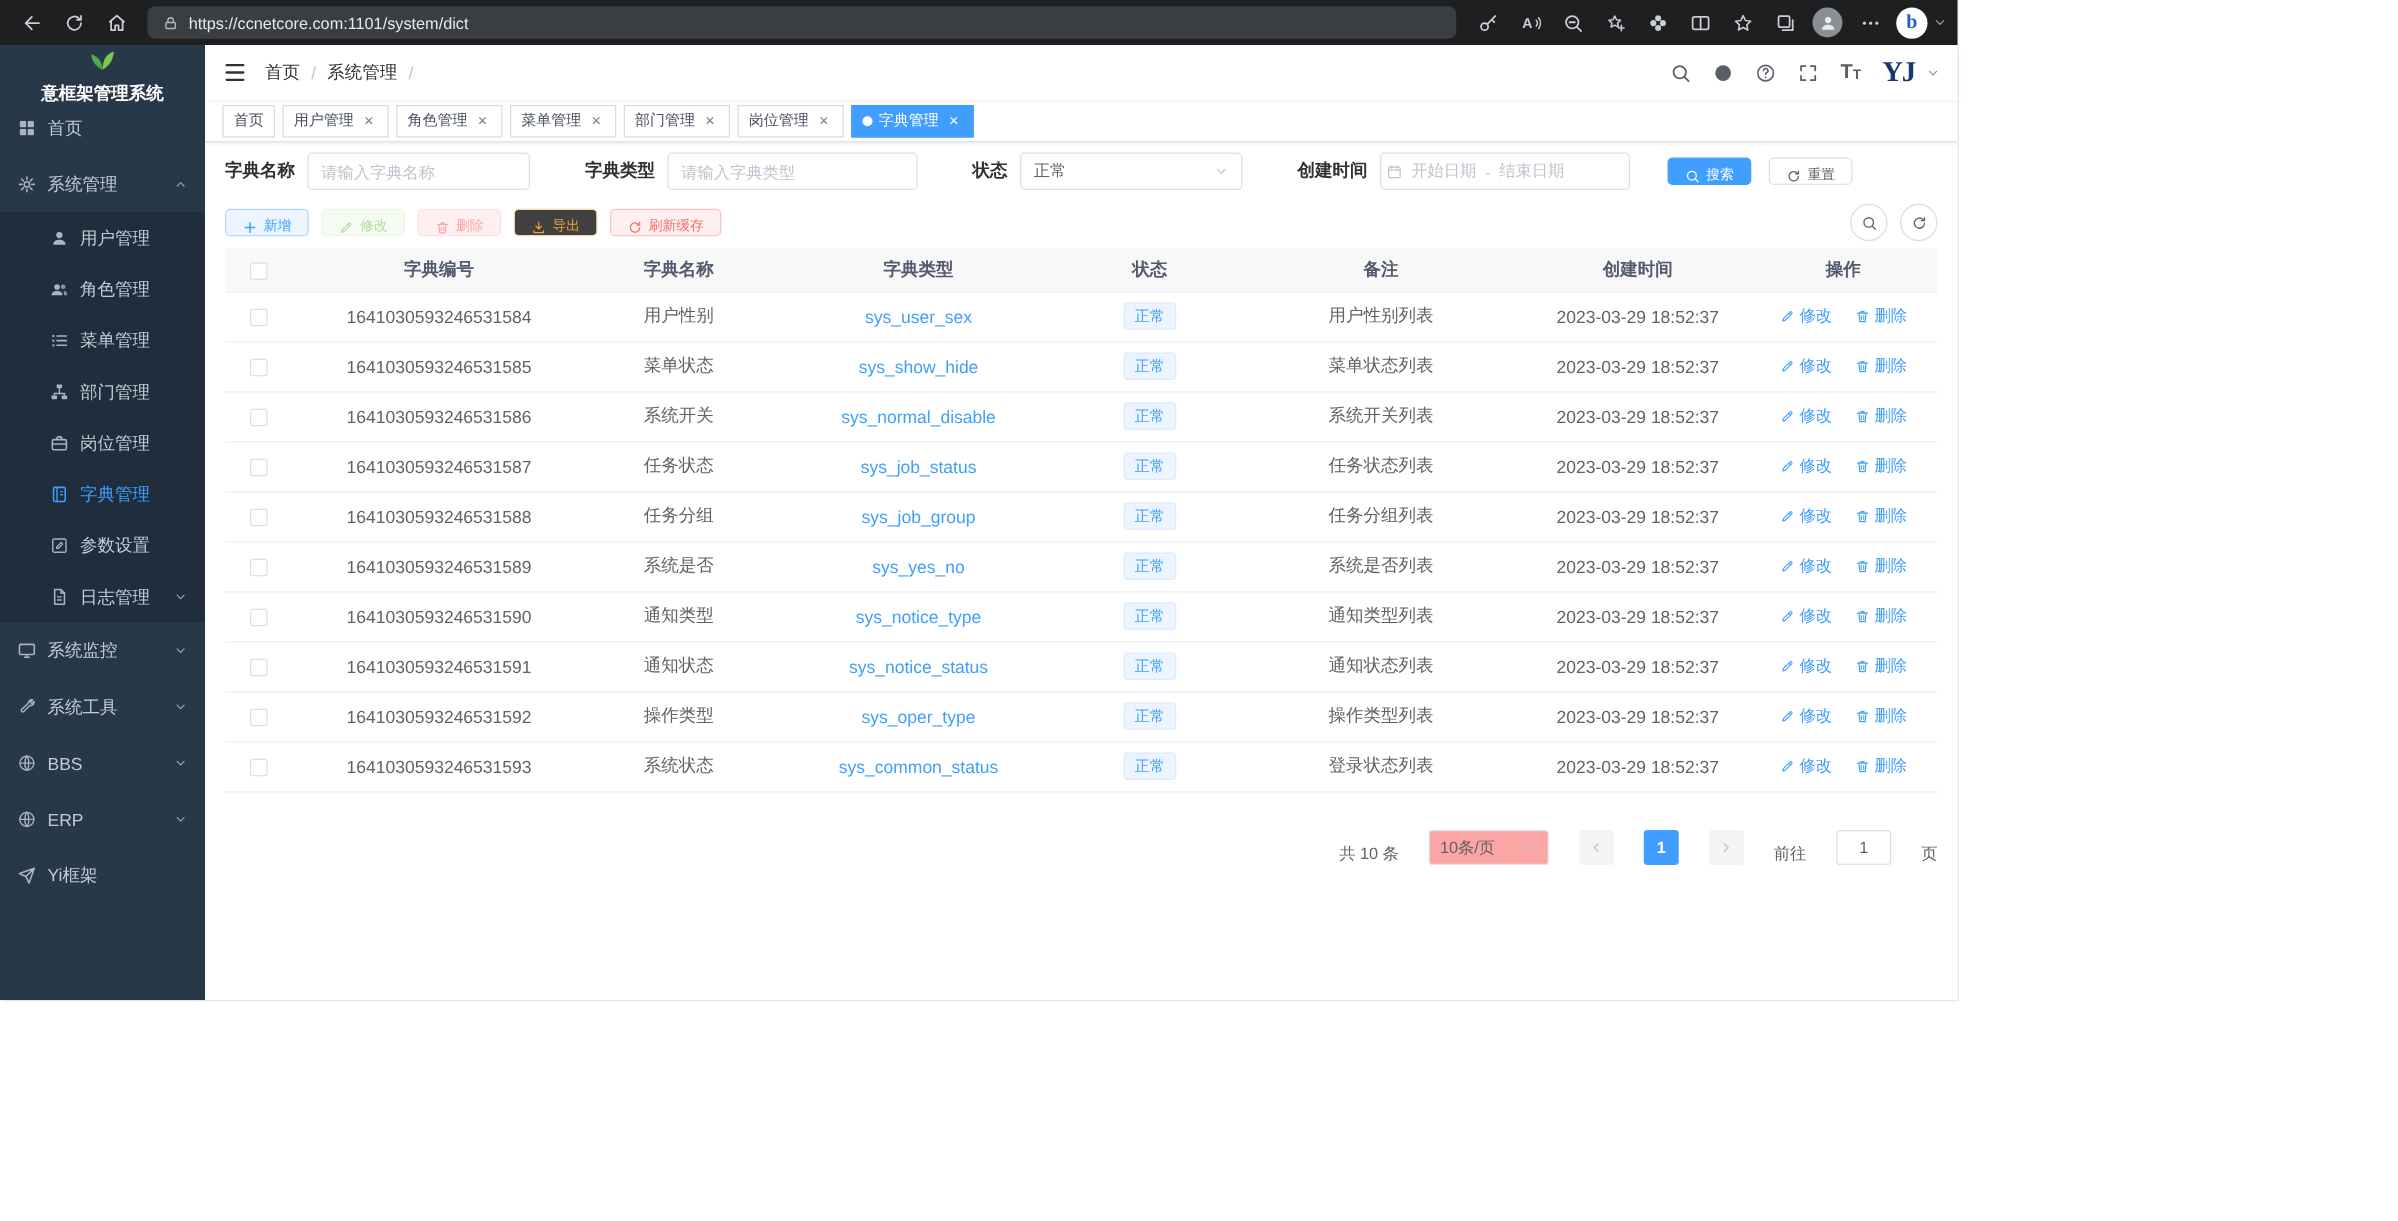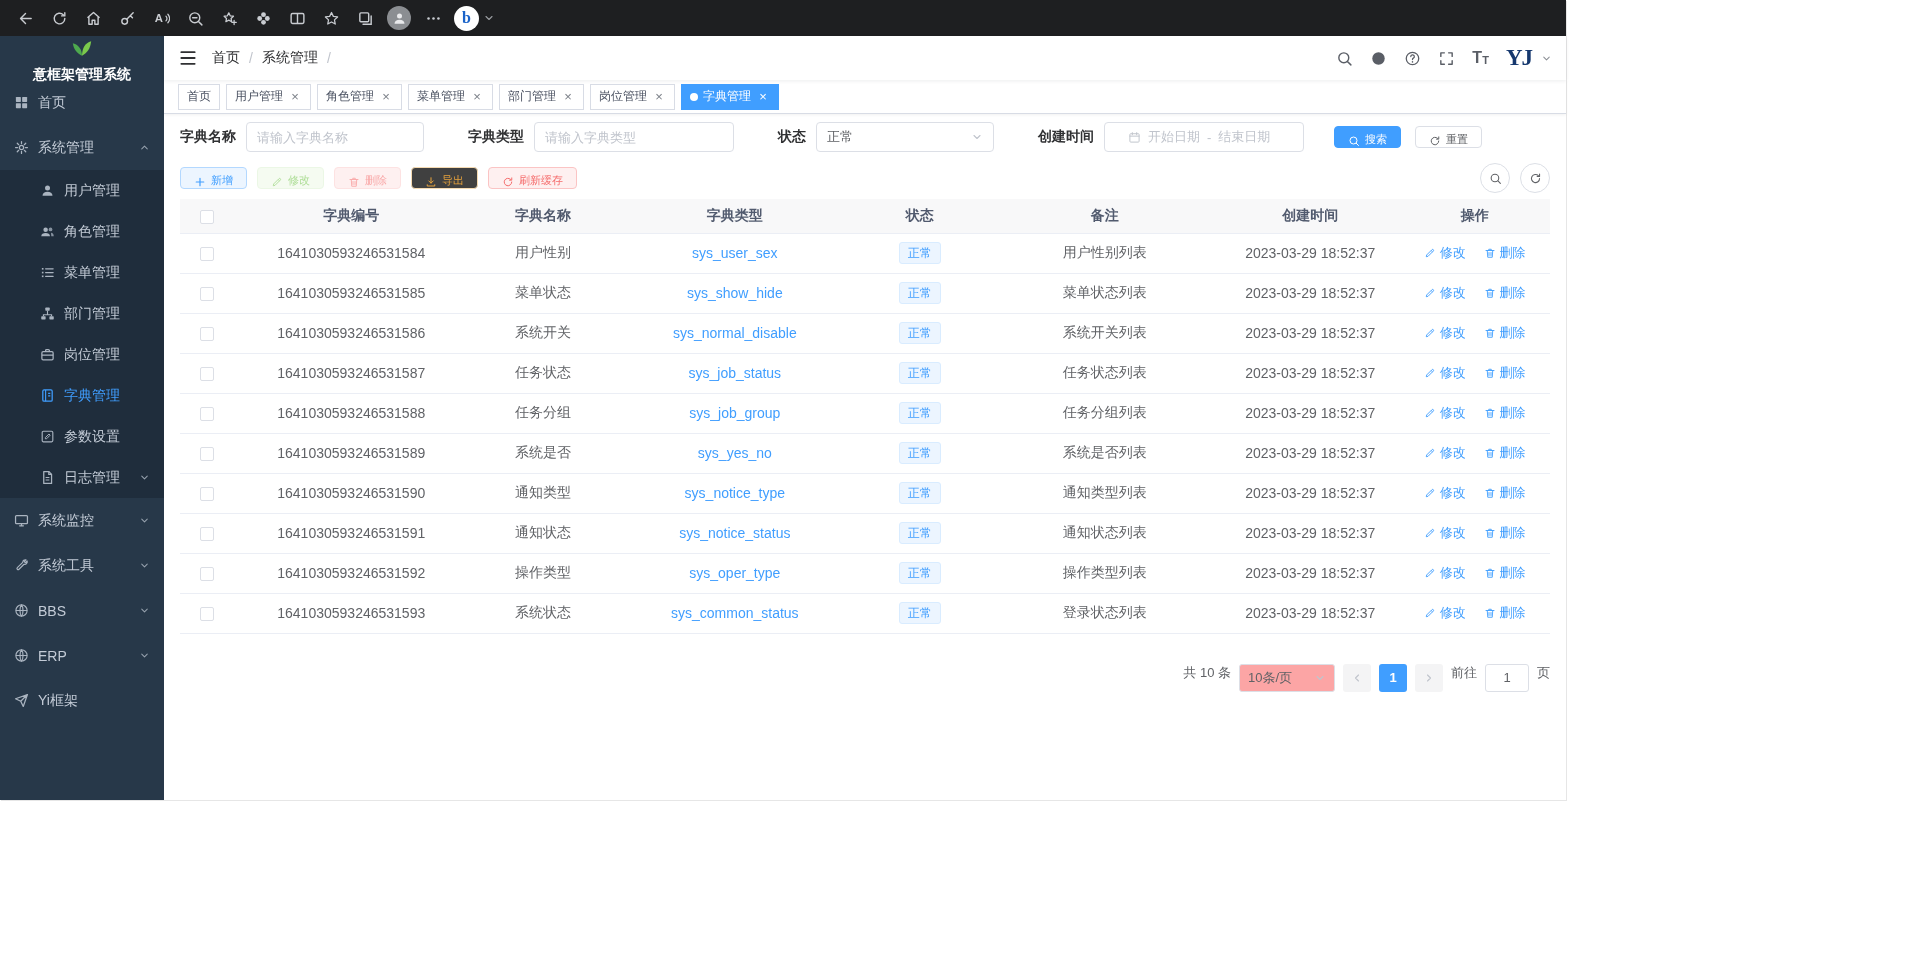--- a/index.html
+++ b/index.html
@@ -60,21 +60,21 @@
   
   .content { flex:1; padding:8px 16px 0 16px; }
   .filters { display:flex; align-items:center; }
   .f-item { display:flex; align-items:center; margin-right:44px; }
   .f-item label { font-weight:bold; color:#303133; margin-right:10px; white-space:nowrap; font-size:14px; }
   .inp { height:30px; border:1px solid #dcdfe6; border-radius:4px; padding:0 10px; font-size:13px; color:#606266; outline:none; font-family:inherit; background:#fff; }
   .inp::placeholder { color:#c0c4cc; }
   .w-name { width:178px; } .w-type { width:200px; }
   .select { width:178px; height:30px; border:1px solid #dcdfe6; border-radius:4px; display:flex; align-items:center; justify-content:space-between; padding:0 10px; font-size:13px; color:#606266; cursor:pointer; background:#fff; }
   .select .chev, .psel .chev { width:12px; height:12px; color:#c0c4cc; }
-  .daterange { width:200px; height:30px; border:1px solid #dcdfe6; border-radius:4px; display:flex; align-items:center; gap:7px; padding:0 23px; font-size:13px; color:#c0c4cc; cursor:pointer; background:#fff; }
+  .daterange { width:200px; height:30px; border:1px solid #dcdfe6; border-radius:4px; display:flex; align-items:center; gap:7px; padding:0 4px; font-size:13px; color:#c0c4cc; cursor:pointer; background:#fff; }
   .daterange svg { width:13px; height:13px; color:#c0c4cc; flex-shrink:0; }
   .filters .btns { display:flex; gap:14px; margin-left:-14px; }
 
   .btn { height:22px; border-radius:4px; border:1px solid #dcdfe6; background:#fff; color:#606266; display:inline-flex; align-items:flex-end; gap:5px; padding:0 13px; font-size:11px; cursor:pointer; font-family:inherit; white-space:nowrap; }
   .btn svg { width:12px; height:12px; }
   .btn-primary { background:#409eff; border-color:#409eff; color:#fff; }
   .btn-pp { background:#ecf5ff; border-color:#b3d8ff; color:#409eff; }
   .btn-ps { background:#f0f9eb; border-color:#e1f3d8; color:#85ce61; opacity:.65; cursor:not-allowed; }
   .btn-pd-dis { background:#fef0f0; border-color:#fde2e2; color:#f9a7a7; cursor:not-allowed; }
   .btn-pw { background:#404040; border-color:#f5dab1; color:#e6a23c; }
@@ -88,21 +88,21 @@
   table { width:100%; border-collapse:collapse; table-layout:fixed; margin-top:6px; }
   th { background:#f8f8f9; color:#515a6e; font-size:14px; height:34px; text-align:center; border-bottom:1px solid #ebeef5; font-weight:bold; }
   td { height:40px; text-align:center; font-size:14px; color:#606266; border-bottom:1px solid #ebeef5; white-space:nowrap; overflow:hidden; }
   .checkbox { width:14px; height:14px; border:1px solid #dcdfe6; border-radius:2px; display:inline-block; background:#fff; vertical-align:middle; cursor:pointer; }
   .link { color:#409eff; cursor:pointer; }
   .el-tag { display:inline-block; background:#ecf5ff; border:1px solid #d9ecff; color:#409eff; border-radius:3px; font-size:12px; height:22px; line-height:20px; padding:0 8px; }
   .op { color:#409eff; font-size:13px; display:inline-flex; align-items:center; gap:4px; cursor:pointer; }
   .op svg { width:12px; height:12px; }
   .op + .op { margin-left:14px; }
 
-  .pager { display:flex; align-items:flex-start; justify-content:flex-end; gap:8px; margin-top:30px; font-size:13px; color:#606266; }
+  .pager { display:flex; align-items:flex-end; justify-content:flex-end; gap:24px; margin-top:30px; font-size:13px; color:#606266; }
   .psel { width:96px; height:28px; border:1px solid #dcdfe6; border-radius:3px; display:flex; align-items:center; justify-content:space-between; padding:0 8px; cursor:pointer; background:#fca5a5; }
   .pbtn { min-width:28px; height:28px; border-radius:3px; background:#f4f4f5; color:#c0c4cc; display:flex; align-items:center; justify-content:center; cursor:pointer; }
   .pbtn svg { width:12px; height:12px; }
   .pcur { background:#409eff; color:#fff; font-weight:bold; }
   .goto-input { width:44px; height:28px; border:1px solid #dcdfe6; border-radius:3px; text-align:center; font-size:13px; color:#606266; outline:none; font-family:inherit; }
   .rot90 { transform:rotate(90deg); } .rot-90 { transform:rotate(-90deg); } .rot180 { transform:rotate(180deg); }
 </style>
 </head>
 <body>
 
@@ -275,20 +275,26 @@
     <div class="cbtn">
         <svg>
           <use href="#i-reload"></use>
         </svg>
       </div>
     <div class="cbtn">
         <svg>
           <use href="#i-home"></use>
         </svg>
       </div>
+    <div class="addr">
+      <svg>
+          <use href="#i-lock"></use>
+        </svg>
+      <span class="url">https://ccnetcore.com:1101/system/dict</span>
+    </div>
     <div class="chrome-right">
       <div class="cbtn">
           <svg>
             <use href="#i-key"></use>
           </svg>
         </div>
       <div class="cbtn">
           <svg>
             <use href="#i-readaloud"></use>
           </svg>

